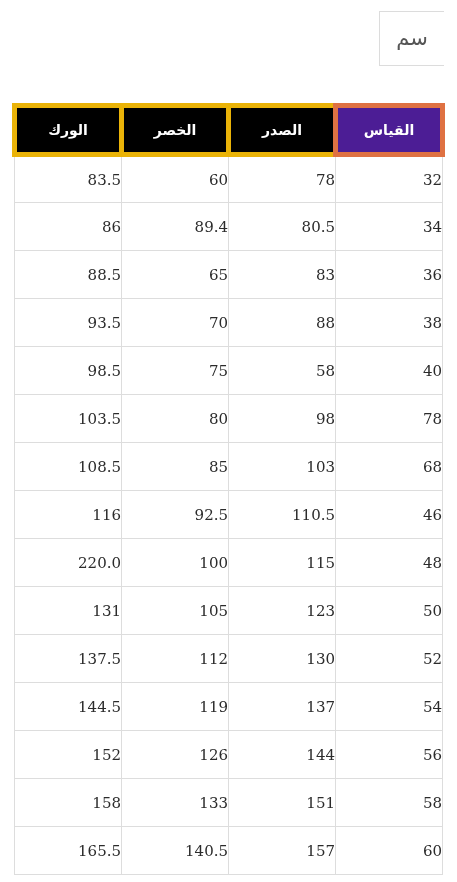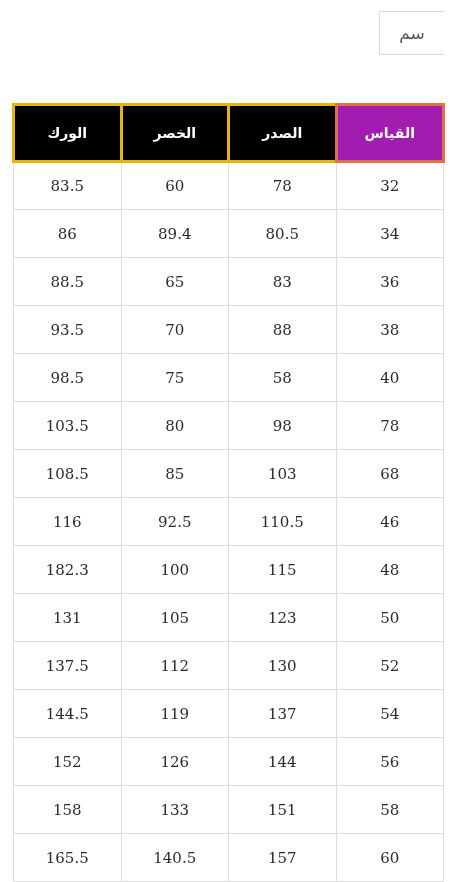--- a/index.html
+++ b/index.html
@@ -23,25 +23,25 @@
   .unit-toggle-wrap {
     position: absolute;
     top: 11px;
     right: 13px;
     display: flex;
     flex-direction: row;
   }
 
   .unit-btn {
     width: 65px;
-    height: 44px;
+    height: 55px;
     display: flex;
     align-items: center;
     justify-content: center;
-    font-size: 17px;
+    font-size: 21px;
     font-weight: 700;
     line-height: 1;
     cursor: pointer;
     user-select: none;
     border: 1px solid #dcdcdc;
     font-family: "DejaVu Sans", "Liberation Sans", sans-serif;
   }
 
   .unit-btn.active {
     background: #df7142;
@@ -64,43 +64,42 @@
     left: 12px;
   }
 
   table.size-table {
     width: 433px;
     border-collapse: collapse;
     table-layout: fixed;
   }
 
   table.size-table th {
-    height: 57px;
+    height: 49px;
     background: #000000;
     color: #ffffff;
     font-size: 14px;
     font-weight: 700;
     text-align: center;
     vertical-align: middle;
-    border: 3px solid #eab308;
+    border: 5px solid #eab308;
   }
 
   table.size-table th.measure-col {
-    background: #a21caf;
+    background: #4c1d95;
     color: #ffffff;
     border-color: #df7142;
   }
 
   table.size-table td {
     height: 48px;
     background: #ffffff;
     color: #2b2b2b;
     font-size: 15px;
     font-weight: 400;
-    text-align: center;
     vertical-align: middle;
     border: 1px solid #dddddd;
     font-family: "DejaVu Serif", "Liberation Serif", serif;
   }
 </style>
 </head>
 <body>
 
 <div id="page">
 
@@ -164,21 +163,21 @@
           <tr>
             <td>46</td>
             <td>110.5</td>
             <td>92.5</td>
             <td>116</td>
           </tr>
           <tr>
             <td>48</td>
             <td>115</td>
             <td>100</td>
-            <td>182.3</td>
+            <td>220.0</td>
           </tr>
           <tr>
             <td>50</td>
             <td>123</td>
             <td>105</td>
             <td>131</td>
           </tr>
           <tr>
             <td>52</td>
             <td>130</td>

